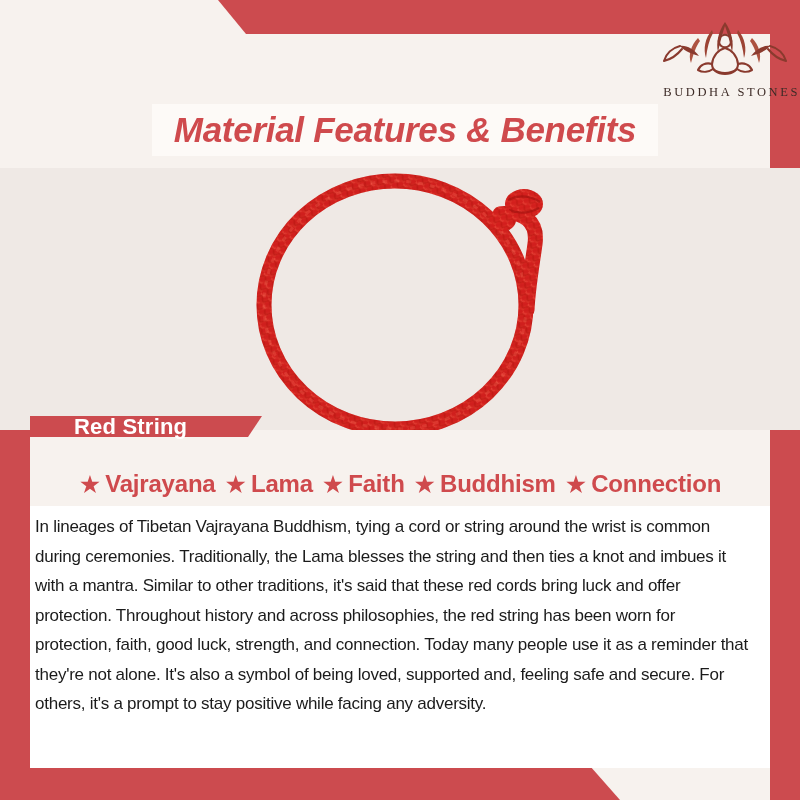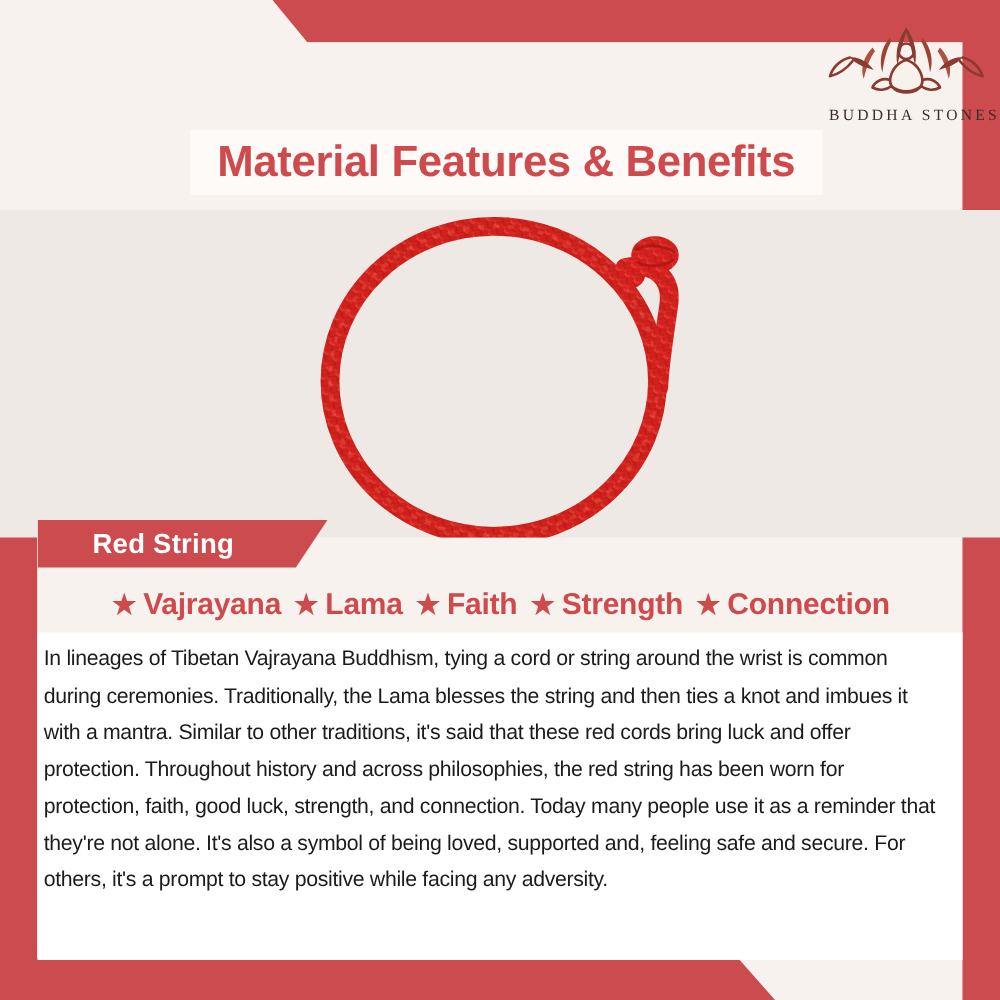--- a/index.html
+++ b/index.html
@@ -79,20 +79,21 @@
     position: absolute;
     top: 104px;
     left: 152px;
     width: 506px;
     height: 52px;
     background: #fdfaf7;
     display: flex;
     align-items: center;
     justify-content: center;
     z-index: 6;
+    font-style: italic;
   }
   .title-text {
     font-size: 35px;
     font-weight: bold;
     color: #cf4a4d;
     letter-spacing: -0.3px;
     white-space: nowrap;
   }
 
   
@@ -111,21 +112,21 @@
     width: 352px;
     height: 278px;
   }
 
   
   .label-banner {
     position: absolute;
     top: 416px;
     left: 30px;
     width: 232px;
-    height: 38px;
+    height: 21px;
     background: #cc4b4f;
     clip-path: polygon(0 0, 232px 0, 206px 39px, 0 39px);
     display: flex;
     align-items: center;
     z-index: 6;
   }
   .label-text {
     margin-left: 44px;
     font-size: 22px;
     font-weight: bold;
@@ -264,21 +265,21 @@
     <span class="benefit">
       <span class="benefit-star">★</span>
       <span class="benefit-label">Lama</span>
     </span>
     <span class="benefit">
       <span class="benefit-star">★</span>
       <span class="benefit-label">Faith</span>
     </span>
     <span class="benefit">
       <span class="benefit-star">★</span>
-      <span class="benefit-label">Strength</span>
+      <span class="benefit-label">Buddhism</span>
     </span>
     <span class="benefit">
       <span class="benefit-star">★</span>
       <span class="benefit-label">Connection</span>
     </span>
   </div>
 
   <div class="text-panel">
     <p class="body-text">In lineages of Tibetan Vajrayana Buddhism, tying a cord or string around the wrist is common during ceremonies. Traditionally, the Lama blesses the string and then ties a knot and imbues it with a mantra. Similar to other traditions, it's said that these red cords bring luck and offer protection. Throughout history and across philosophies, the red string has been worn for protection, faith, good luck, strength, and connection. Today many people use it as a reminder that they're not alone. It's also a symbol of being loved, supported and, feeling safe and secure. For others, it's a prompt to stay positive while facing any adversity.</p>
   </div>

